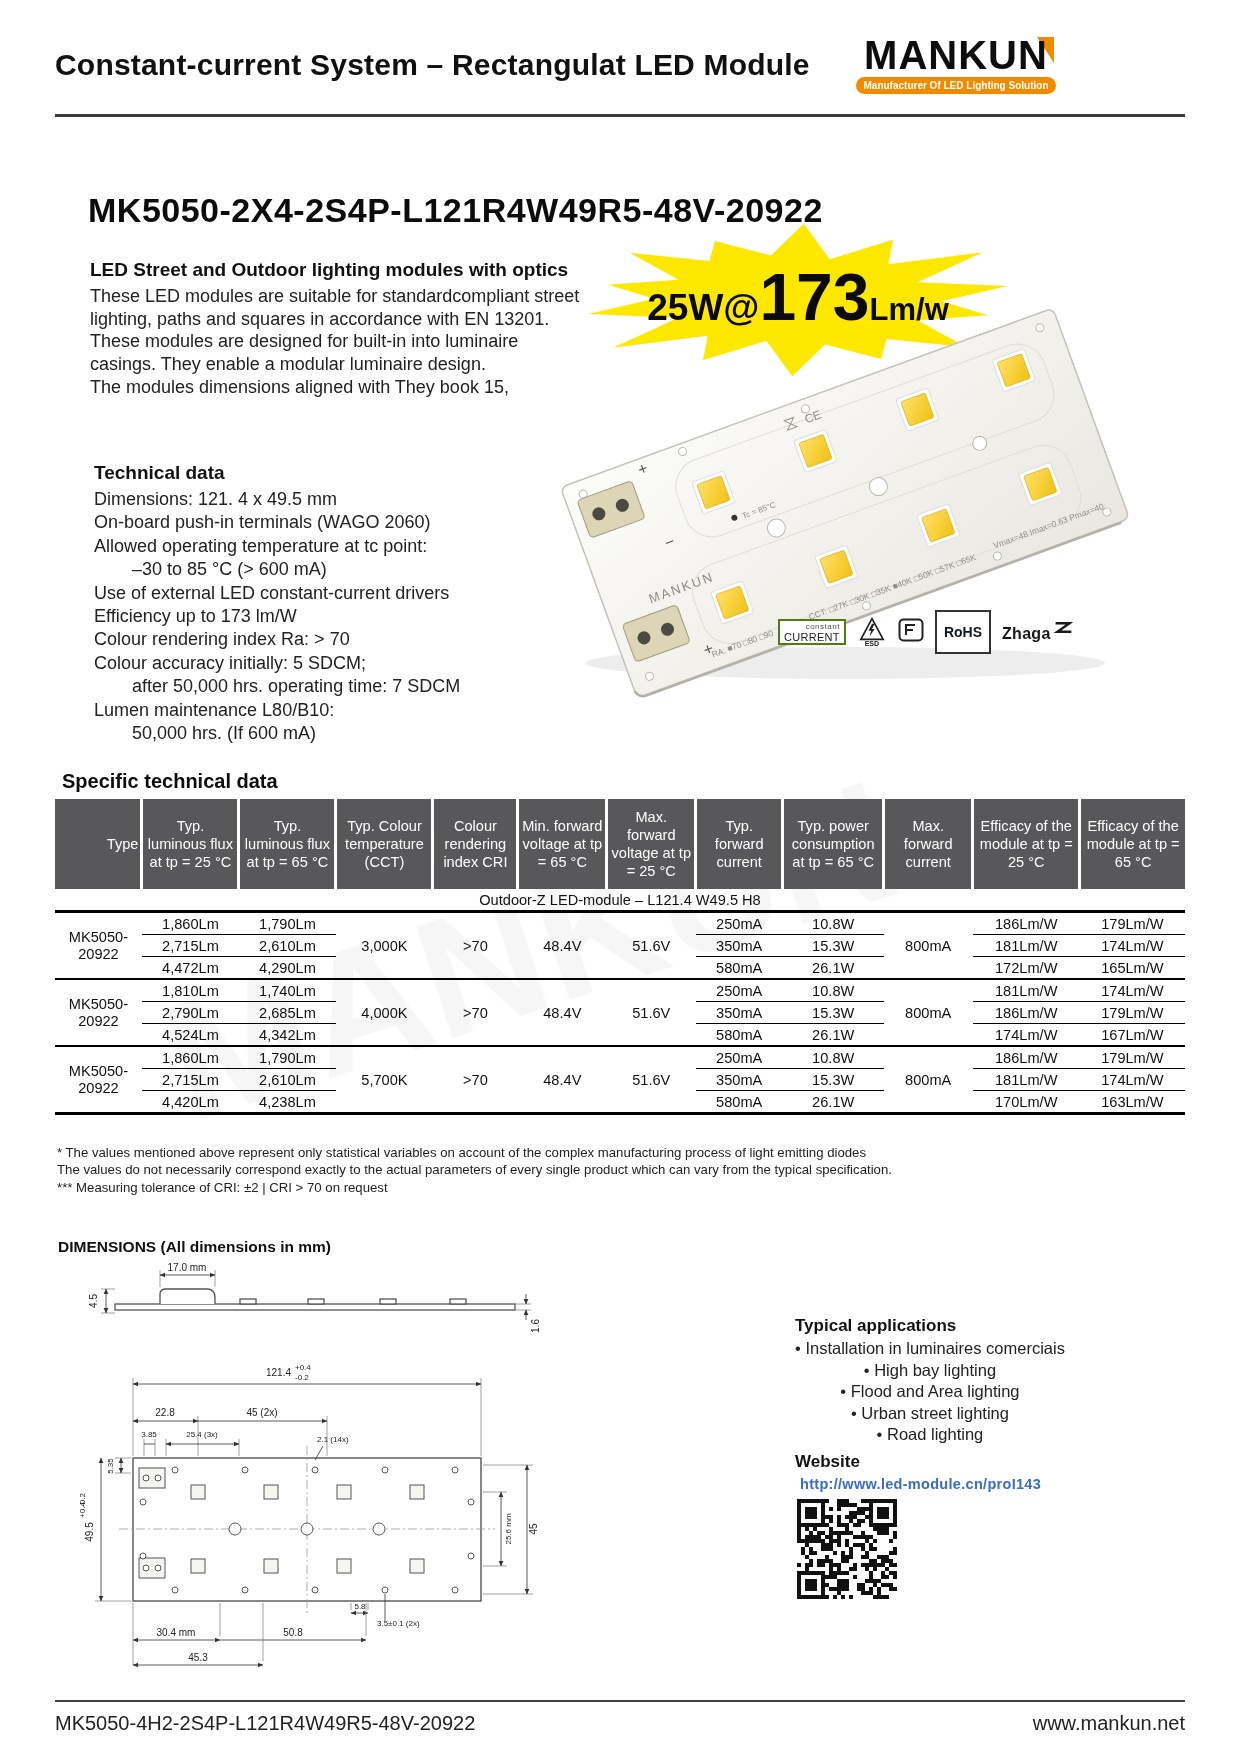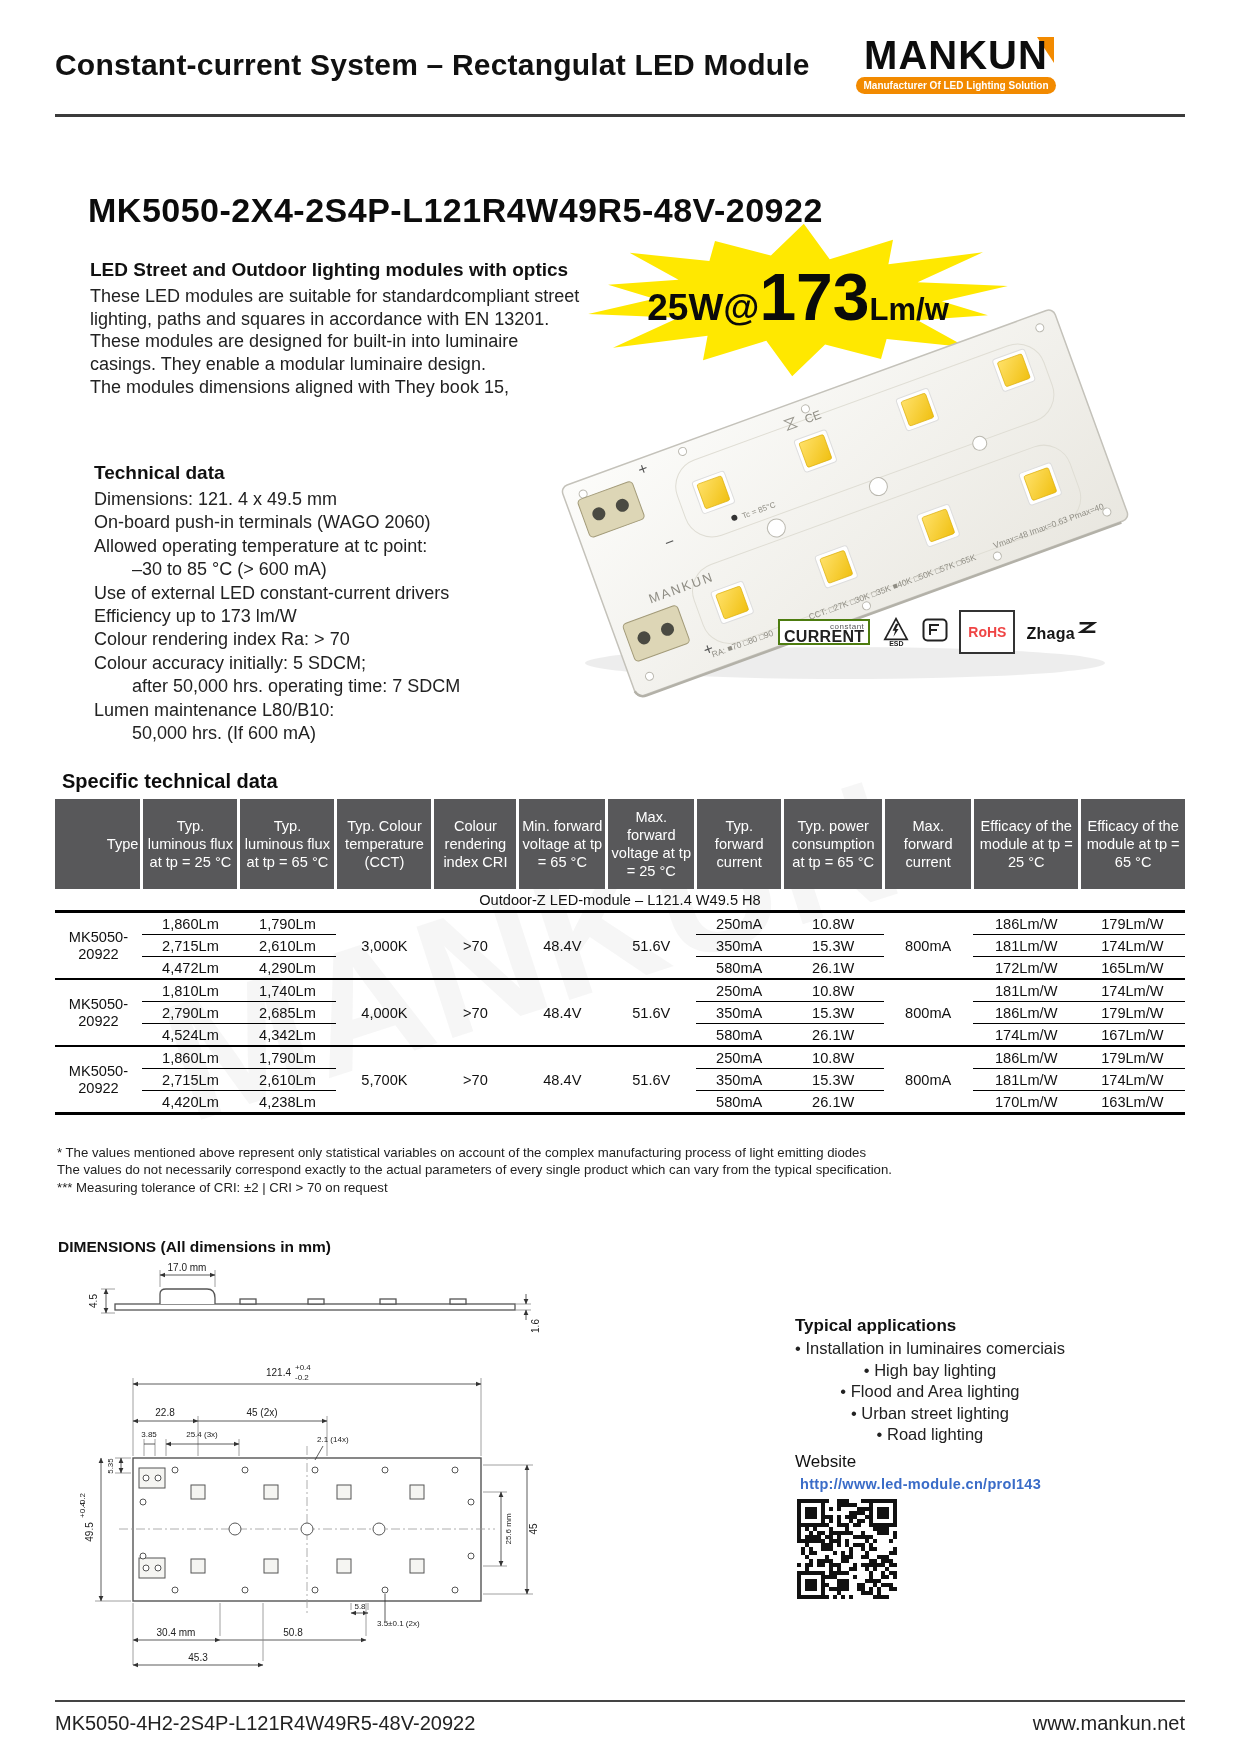--- a/index.html
+++ b/index.html
@@ -28,26 +28,26 @@
 
   
   .pcb{position:absolute;left:540px;top:303px;width:610px;height:405px;}
   .pcb svg{width:100%;height:100%;}
   .pcbtext{font-family:"Liberation Sans",sans-serif;fill:#8f8d84;}
 
   
   .certs{position:absolute;left:778px;top:610px;display:flex;align-items:center;gap:11px;z-index:6;}
   .cert-cc{border:2px solid #4d7c0f;padding:1px 4px;background:#fff;text-align:right;line-height:10px;}
   .cc-small{font-size:8px;color:#555;letter-spacing:.5px;}
-  .cc-big{font-size:16px;font-weight:700;color:#222;letter-spacing:.3px;}
+  .cc-big{font-size:11px;font-weight:400;color:#222;letter-spacing:.3px;}
   .cert-esd{width:30px;text-align:center;line-height:6px;}
   .cert-esd svg{width:26px;height:24px;}
   .esd-label{font-size:7px;font-weight:700;color:#222;}
   .cert-f svg{width:26px;height:24px;}
-  .cert-rohs{border:2px solid #333;padding:12px 7px;font-size:14px;font-weight:600;color:#ef4444;background:#fff;}
+  .cert-rohs{border:2px solid #333;padding:12px 7px;font-size:14px;font-weight:600;color:#0f172a;background:#fff;}
   .cert-zhaga{display:flex;align-items:flex-end;gap:2px;}
   .zh-text{font-size:16px;font-weight:600;color:#161616;letter-spacing:.3px;}
   .zh-z{width:20px;height:13px;margin-bottom:9px;}
 
   
   .spec-head{position:absolute;left:62px;top:770px;font-size:20px;font-weight:700;color:#0d0d0d;}
   .table-wrap{position:absolute;left:55px;top:799px;width:1130px;}
   .watermark{position:absolute;left:150px;top:830px;width:900px;font-size:170px;font-weight:700;color:rgba(80,80,80,0.05);transform:rotate(-18deg);z-index:0;pointer-events:none;}
   table.spec{border-collapse:collapse;width:1130px;table-layout:fixed;position:relative;z-index:2;}
   table.spec th{background:#58585a;color:#fff;font-weight:400;font-size:14.6px;line-height:18px;text-align:center;vertical-align:middle;padding:8px 2px;height:74px;}
@@ -65,21 +65,21 @@
   .dim-head{position:absolute;left:58px;top:1238px;font-size:15.5px;font-weight:700;color:#111;}
   .dim-svg{position:absolute;left:55px;top:1258px;width:600px;height:445px;}
   .dt{font-size:10px;fill:#222;font-family:"Liberation Sans",sans-serif;}
   .dts{font-size:8px;fill:#222;font-family:"Liberation Sans",sans-serif;}
 
   
   .apps-head{position:absolute;left:795px;top:1316px;font-size:17px;font-weight:700;color:#111;}
   .apps{position:absolute;left:795px;top:1338px;margin:0;padding:0;font-size:16.5px;line-height:21.5px;color:#222;text-align:center;}
   .apps li{list-style:none;}
   .apps li::before{content:"• ";}
-  .web-head{position:absolute;left:795px;top:1452px;font-size:17px;font-weight:400;color:#111;}
+  .web-head{position:absolute;left:795px;top:1452px;font-size:17px;font-weight:700;color:#111;}
   .web-link{position:absolute;left:800px;top:1476px;font-size:14.5px;font-weight:600;color:#3A6CC8;text-decoration:none;letter-spacing:.3px;}
   .qr{position:absolute;left:797px;top:1499px;width:100px;height:100px;}
 
   
   .ftr-rule{position:absolute;left:55px;top:1700px;width:1130px;height:2px;background:#444;}
   .ftr-left{position:absolute;left:55px;top:1712px;font-size:20px;color:#222;}
   .ftr-right{position:absolute;right:56px;top:1712px;font-size:20px;color:#222;}
 </style>
 </head>
 <body>

